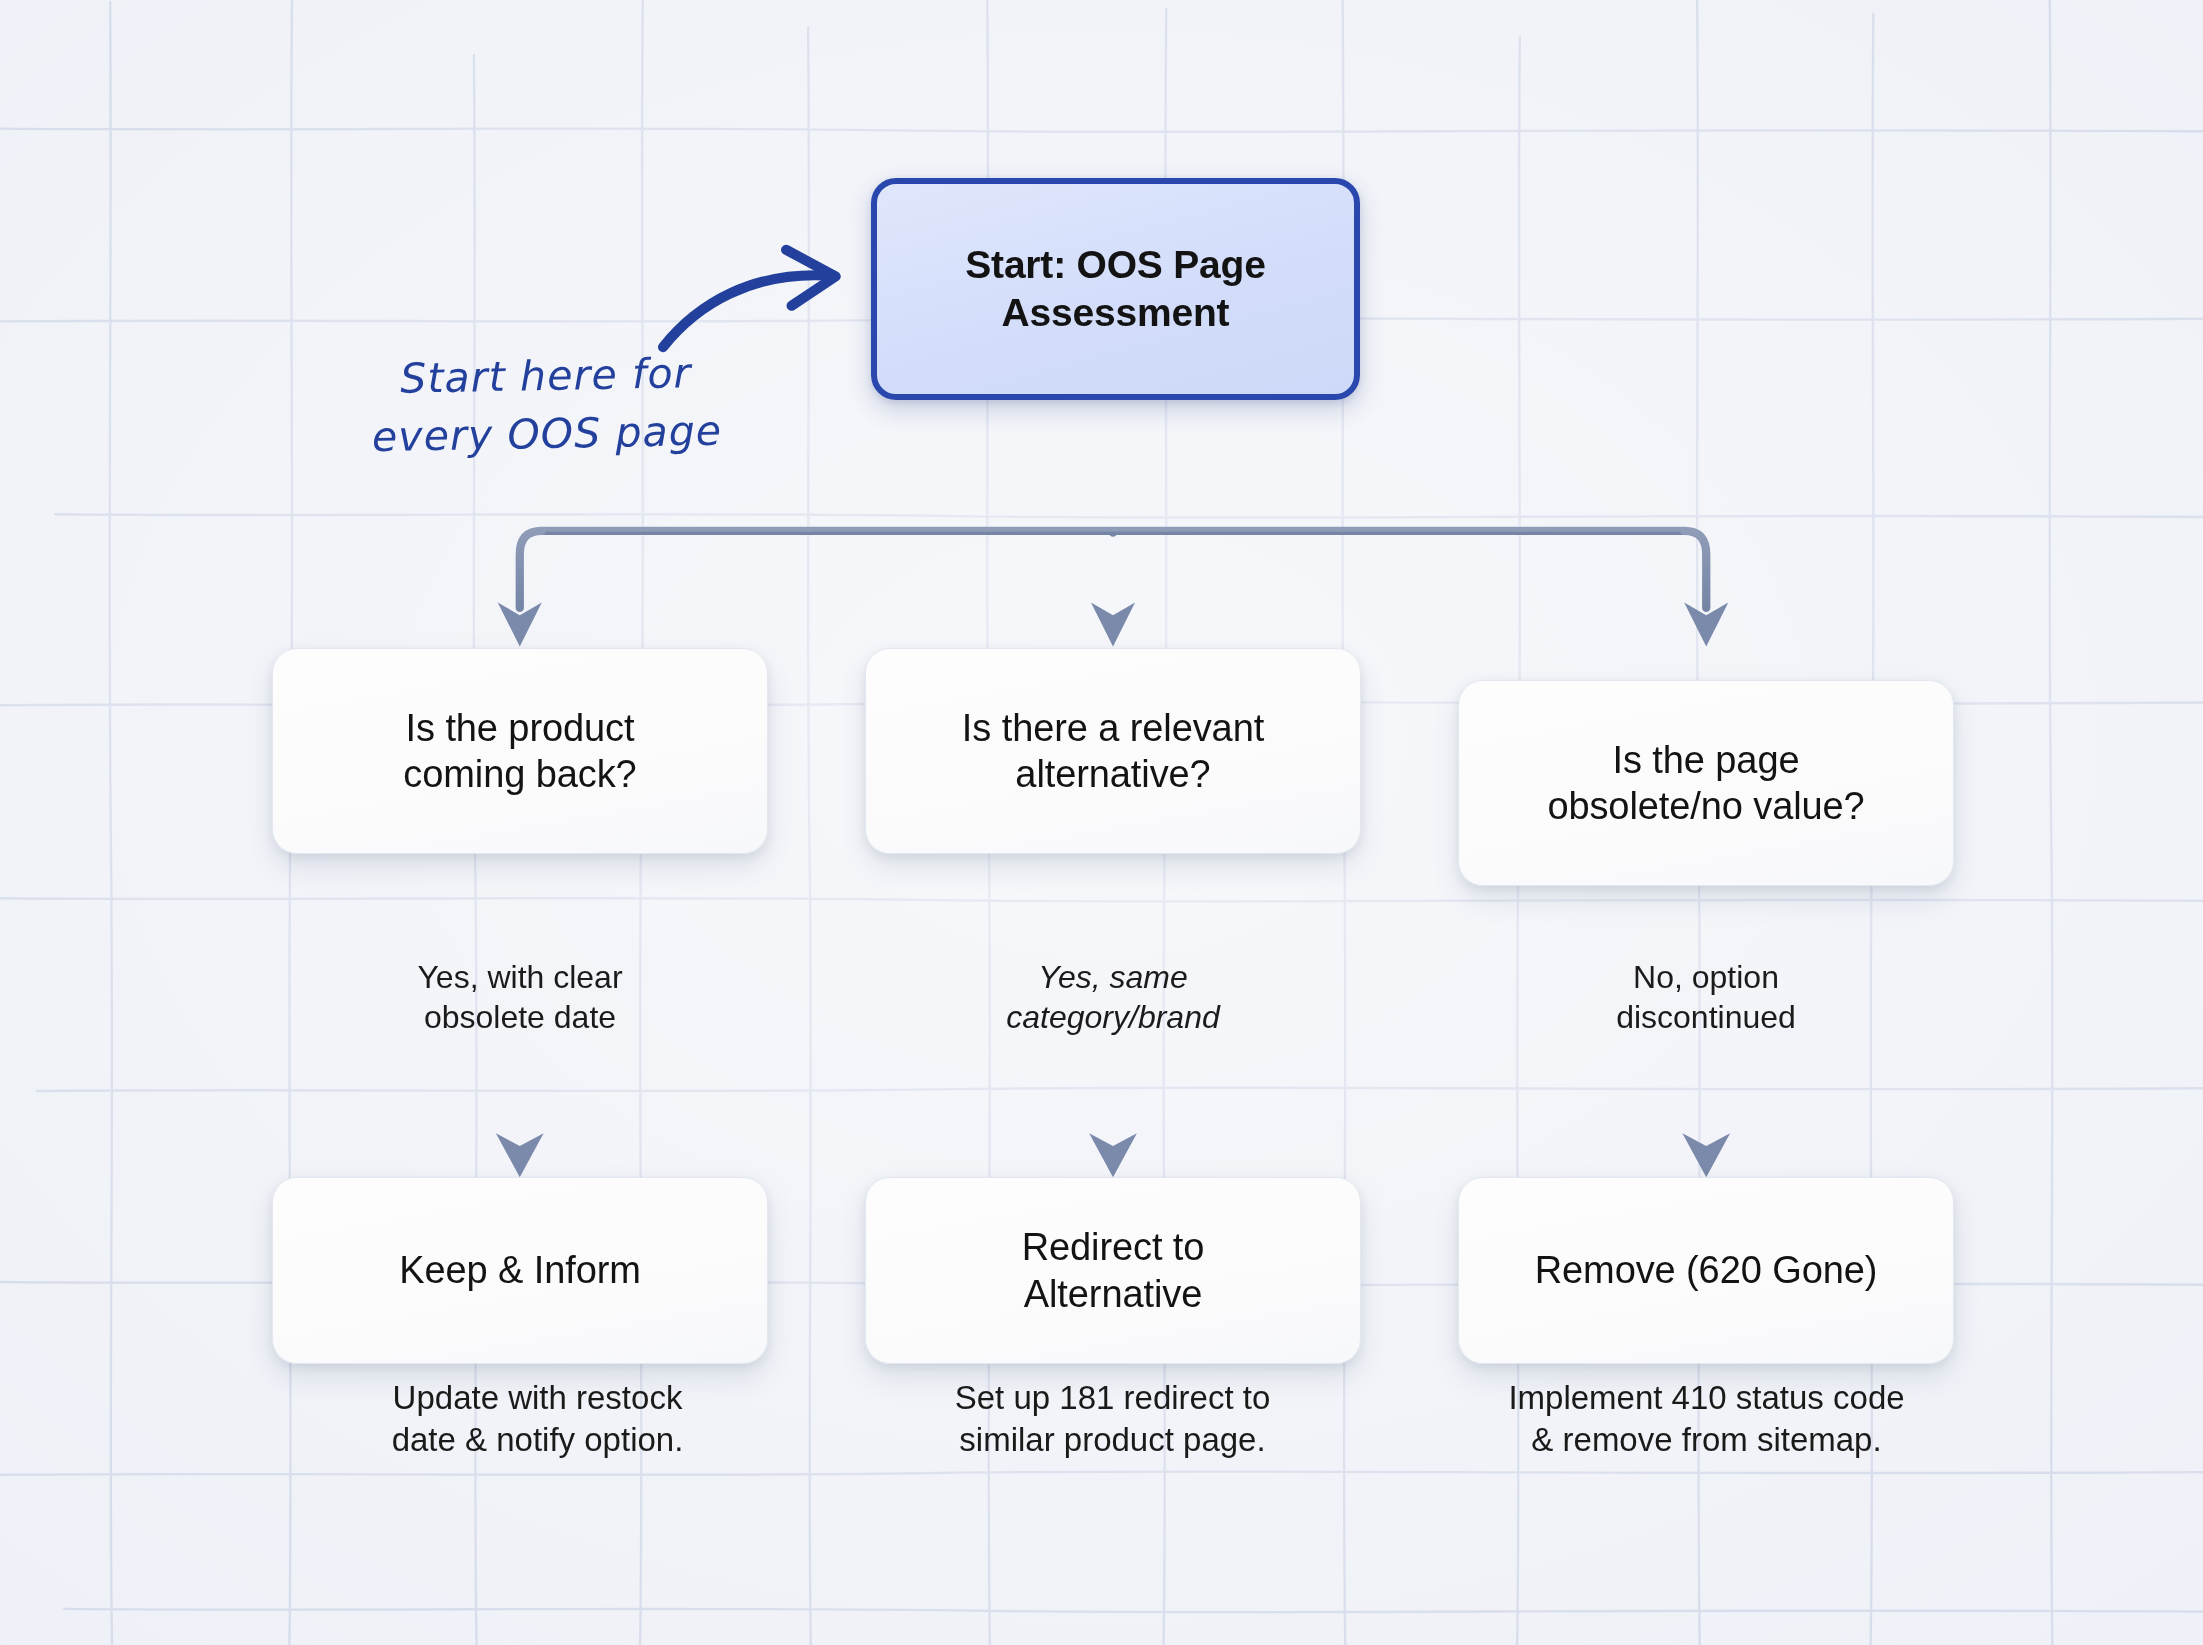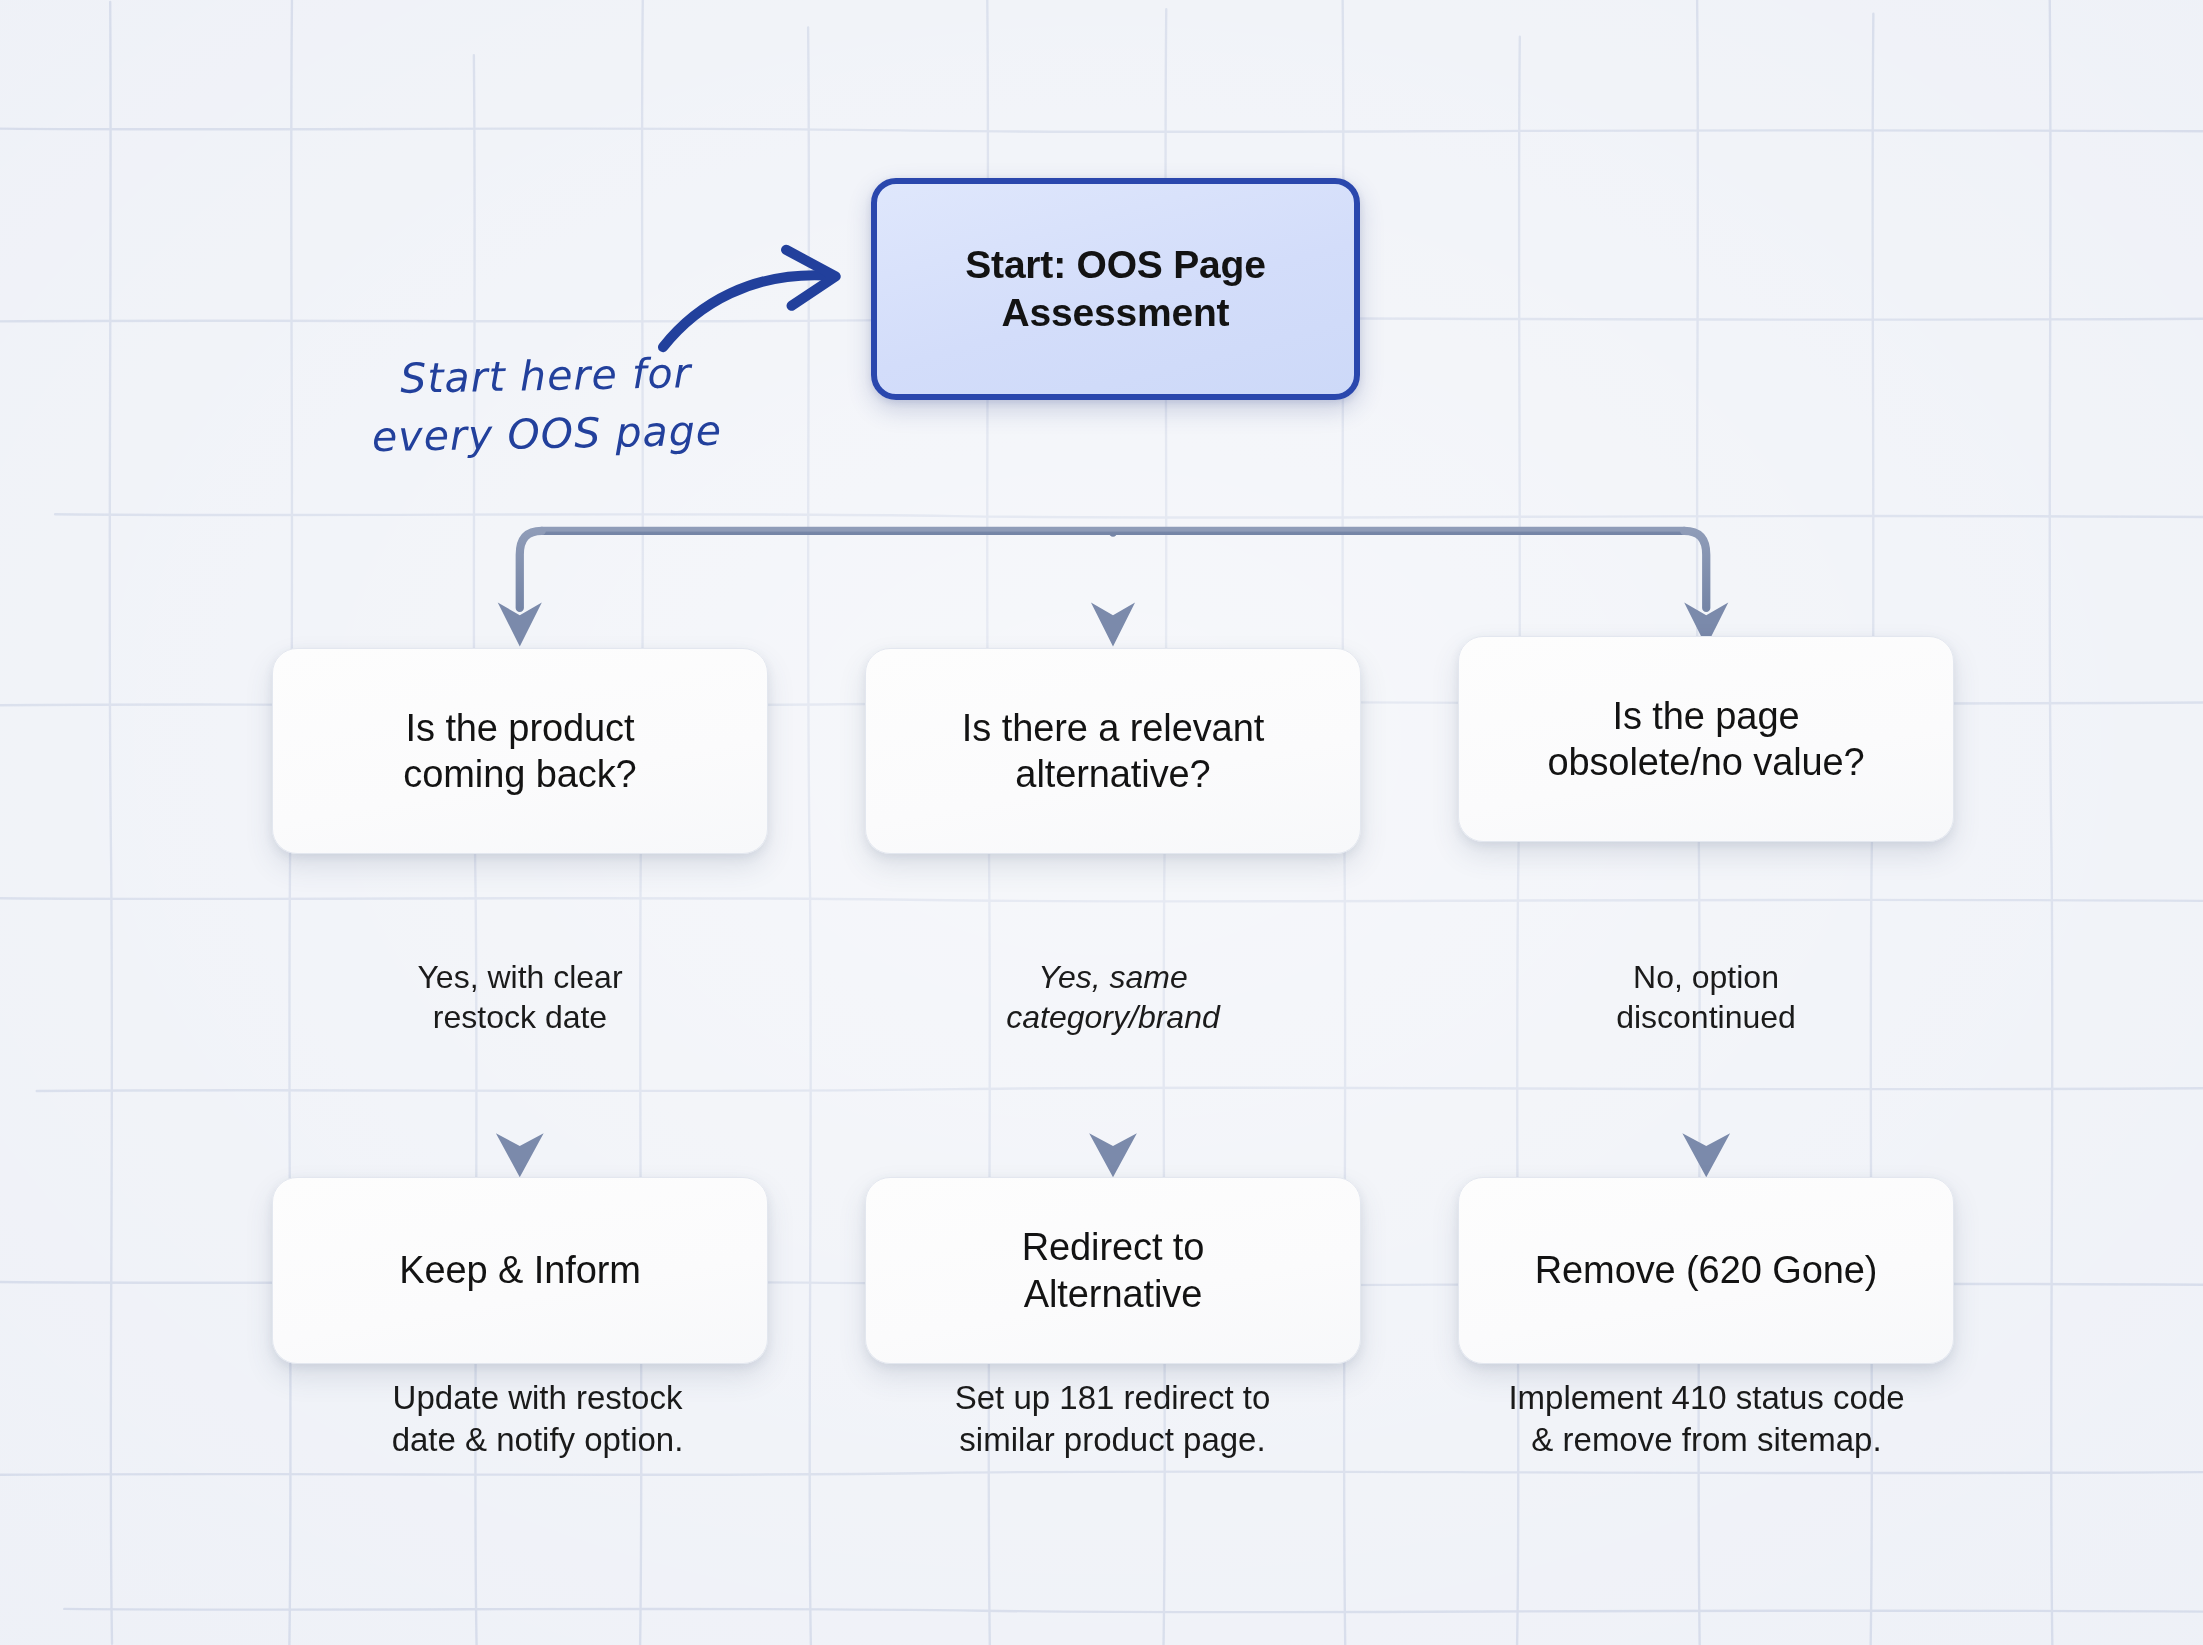--- a/index.html
+++ b/index.html
@@ -217,25 +217,25 @@
 
     <div class="node node-start" style="left:871px; top:178px; width:489px; height:222px;">Start: OOS Page
 Assessment</div>
 
     <div class="node node-card" style="left:865px; top:648px; width:496px; height:206px;">Is there a relevant
 alternative?</div>
 
     <div class="node node-card" style="left:272px; top:648px; width:496px; height:206px;">Is the product
 coming back?</div>
 
-    <div class="node node-card" style="left:1458px; top:636px; width:496px; height:206px;">Is the page
+    <div class="node node-card" style="left:1458px; top:680px; width:496px; height:206px;">Is the page
 obsolete/no value?</div>
 
     <div class="edge-label" style="left:318px; top:957px; width:404px;">Yes, with clear
-restock date</div>
+obsolete date</div>
 
     <div class="edge-label" style="left:911px; top:957px; width:404px;font-style:italic;">Yes, same
 category/brand</div>
 
     <div class="edge-label" style="left:1504px; top:957px; width:404px;">No, option
 discontinued</div>
 
     <div class="node node-card" style="left:865px; top:1177px; width:496px; height:187px;">Redirect to
 Alternative</div>
 

